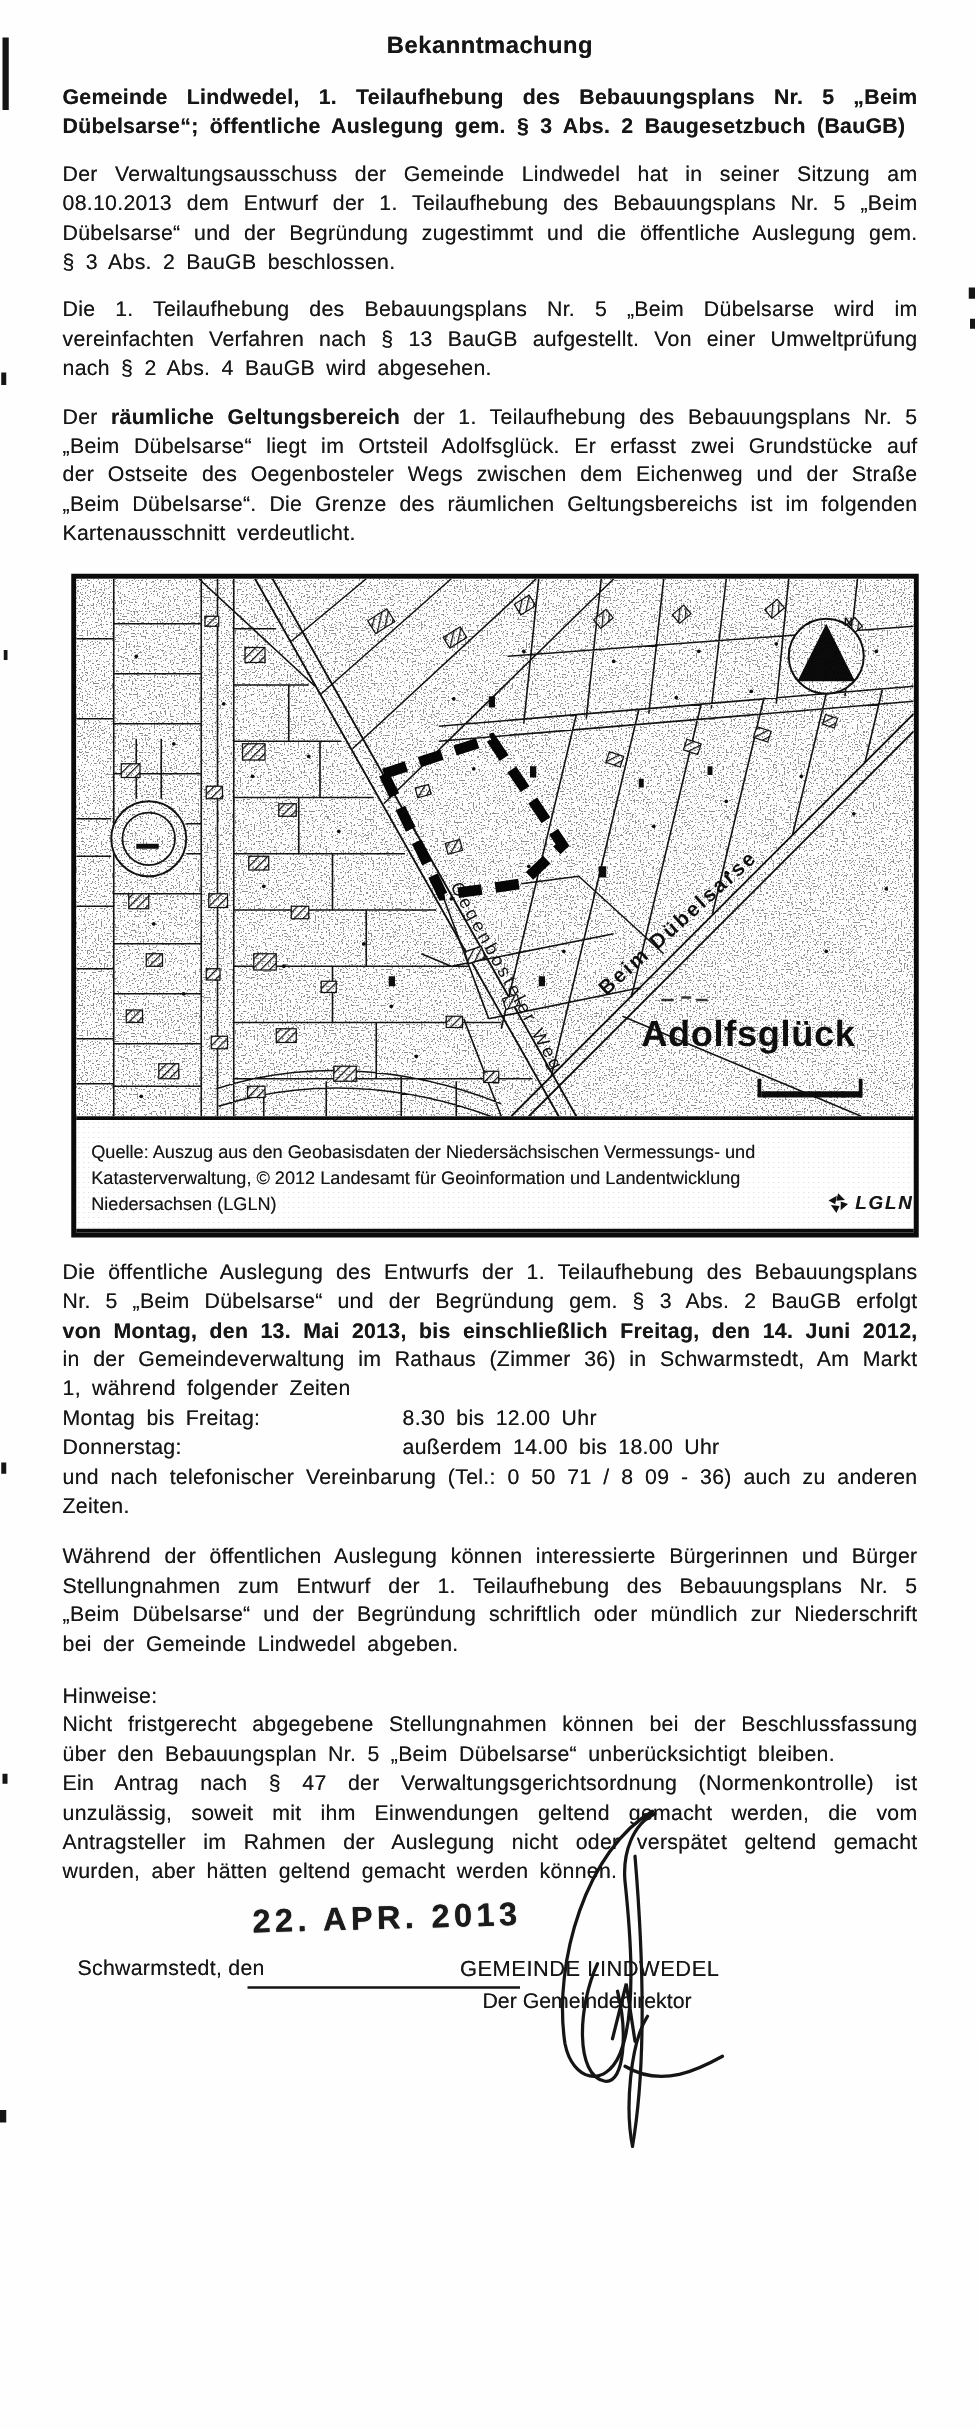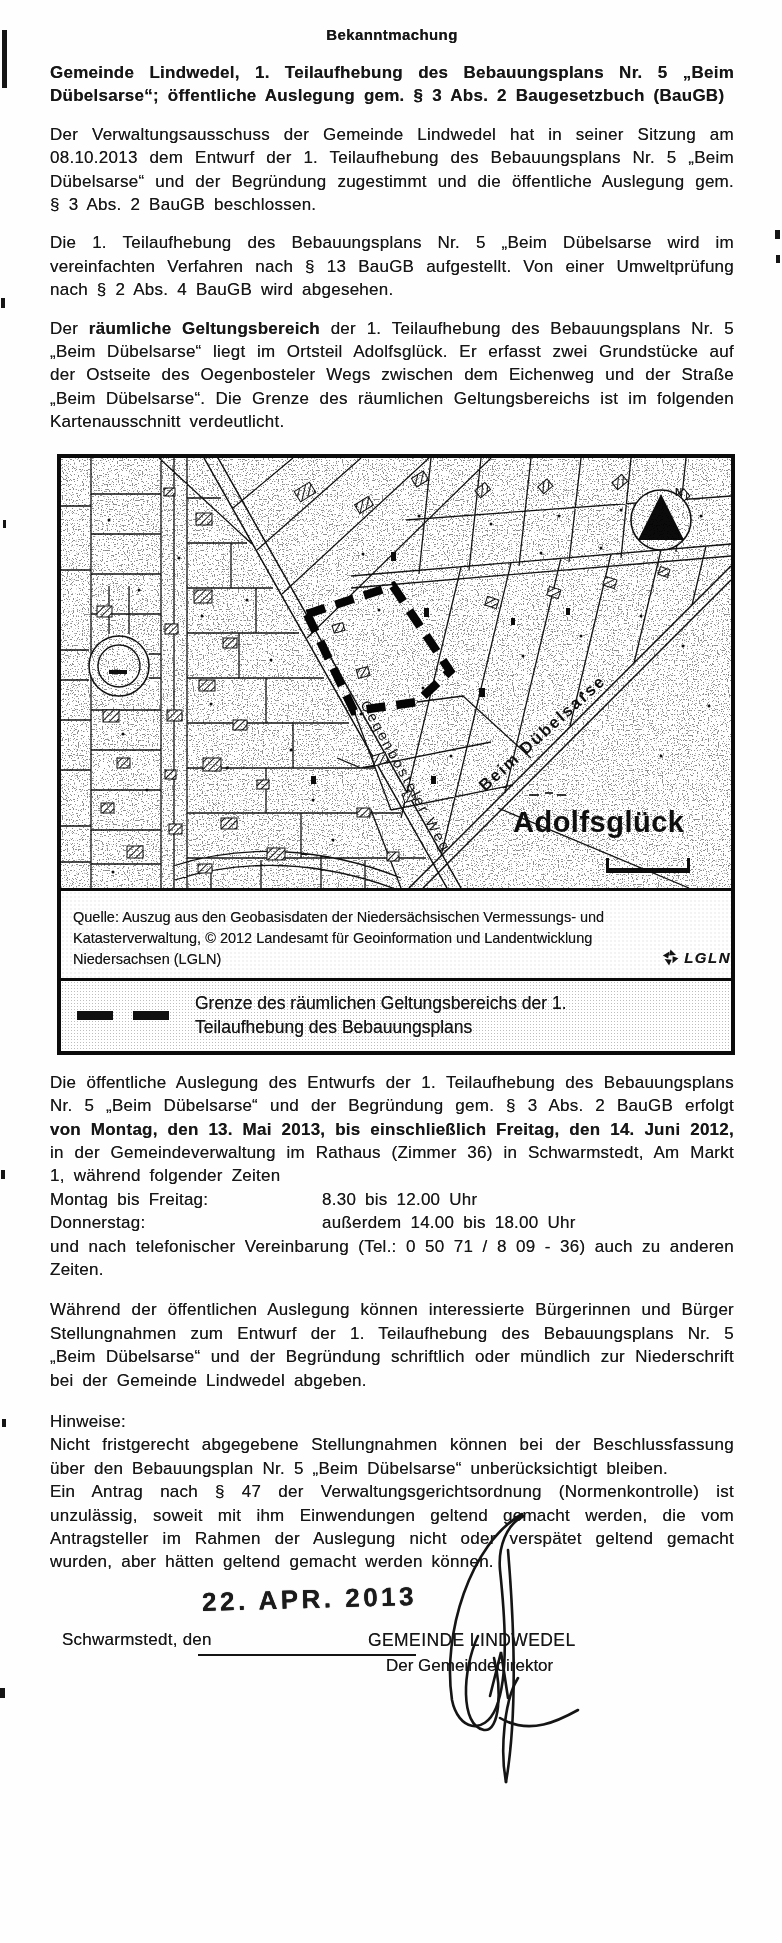--- a/index.html
+++ b/index.html
@@ -4,21 +4,21 @@
 <style>
   * { box-sizing: border-box; }
   html,body { margin:0; padding:0; background:#ffffff; }
   .sheet{
     position:relative; width:782px; height:1943px; background:#fefefe;
     color:#161616; overflow:hidden;
     font-family:"Liberation Sans", sans-serif;
   }
   .content{ padding:26px 48px 0 50px; }
   .title{
-    margin:0 0 18px; font-size:15px; font-weight:700; text-align:center;
+    margin:0 0 18px; font-size:19px; font-weight:700; text-align:center;
     letter-spacing:.4px; text-shadow:0 0 .5px rgba(10,10,10,.8);
   }
   .para{
     margin:0 0 15px; font-size:17px; line-height:23.4px; text-align:justify;
     word-spacing:4px; letter-spacing:.25px;
     text-shadow:0 0 .4px rgba(20,20,20,.7);
   }
   .h2{ font-weight:700; }
   .b{ font-weight:700; }
   .tight{ margin:0; }
@@ -266,27 +266,20 @@
               <path d="M0,-8 L5.5,-2.5 L-1.5,-2 Z"></path>
               <path d="M0,-8 L5.5,-2.5 L-1.5,-2 Z" transform="rotate(95)"></path>
               <path d="M0,-8 L5.5,-2.5 L-1.5,-2 Z" transform="rotate(190)"></path>
               <path d="M0,-8 L5.5,-2.5 L-1.5,-2 Z" transform="rotate(285)"></path>
             </g>
           </svg>
           <span class="lgln-text">LGLN</span>
         </span>
       </div>
 
-      <div class="map-legend">
-        <span class="legend-sym">
-            <i></i>
-            <i></i>
-          </span>
-        <span class="legend-text">Grenze des räumlichen Geltungsbereichs der 1. Teilaufhebung des Bebauungsplans</span>
-      </div>
     </figure>
 
     <p class="para tight"><span>Die öffentliche Auslegung des Entwurfs der 1. Teilaufhebung des Bebauungsplans Nr. 5 „Beim Dübelsarse“ und der Begründung gem. § 3 Abs. 2 BauGB erfolgt </span><span class="b">von Montag, den 13. Mai 2013, bis einschließlich Freitag, den 14. Juni 2012,</span><span> in der Gemeindeverwaltung im Rathaus (Zimmer 36) in Schwarmstedt, Am Markt 1, während folgender Zeiten</span></p>
 
     <div class="sched-row">
       <span class="sched-label">Montag bis Freitag:</span>
       <span>8.30 bis 12.00 Uhr</span>
     </div>
     <div class="sched-row">
       <span class="sched-label">Donnerstag:</span>

